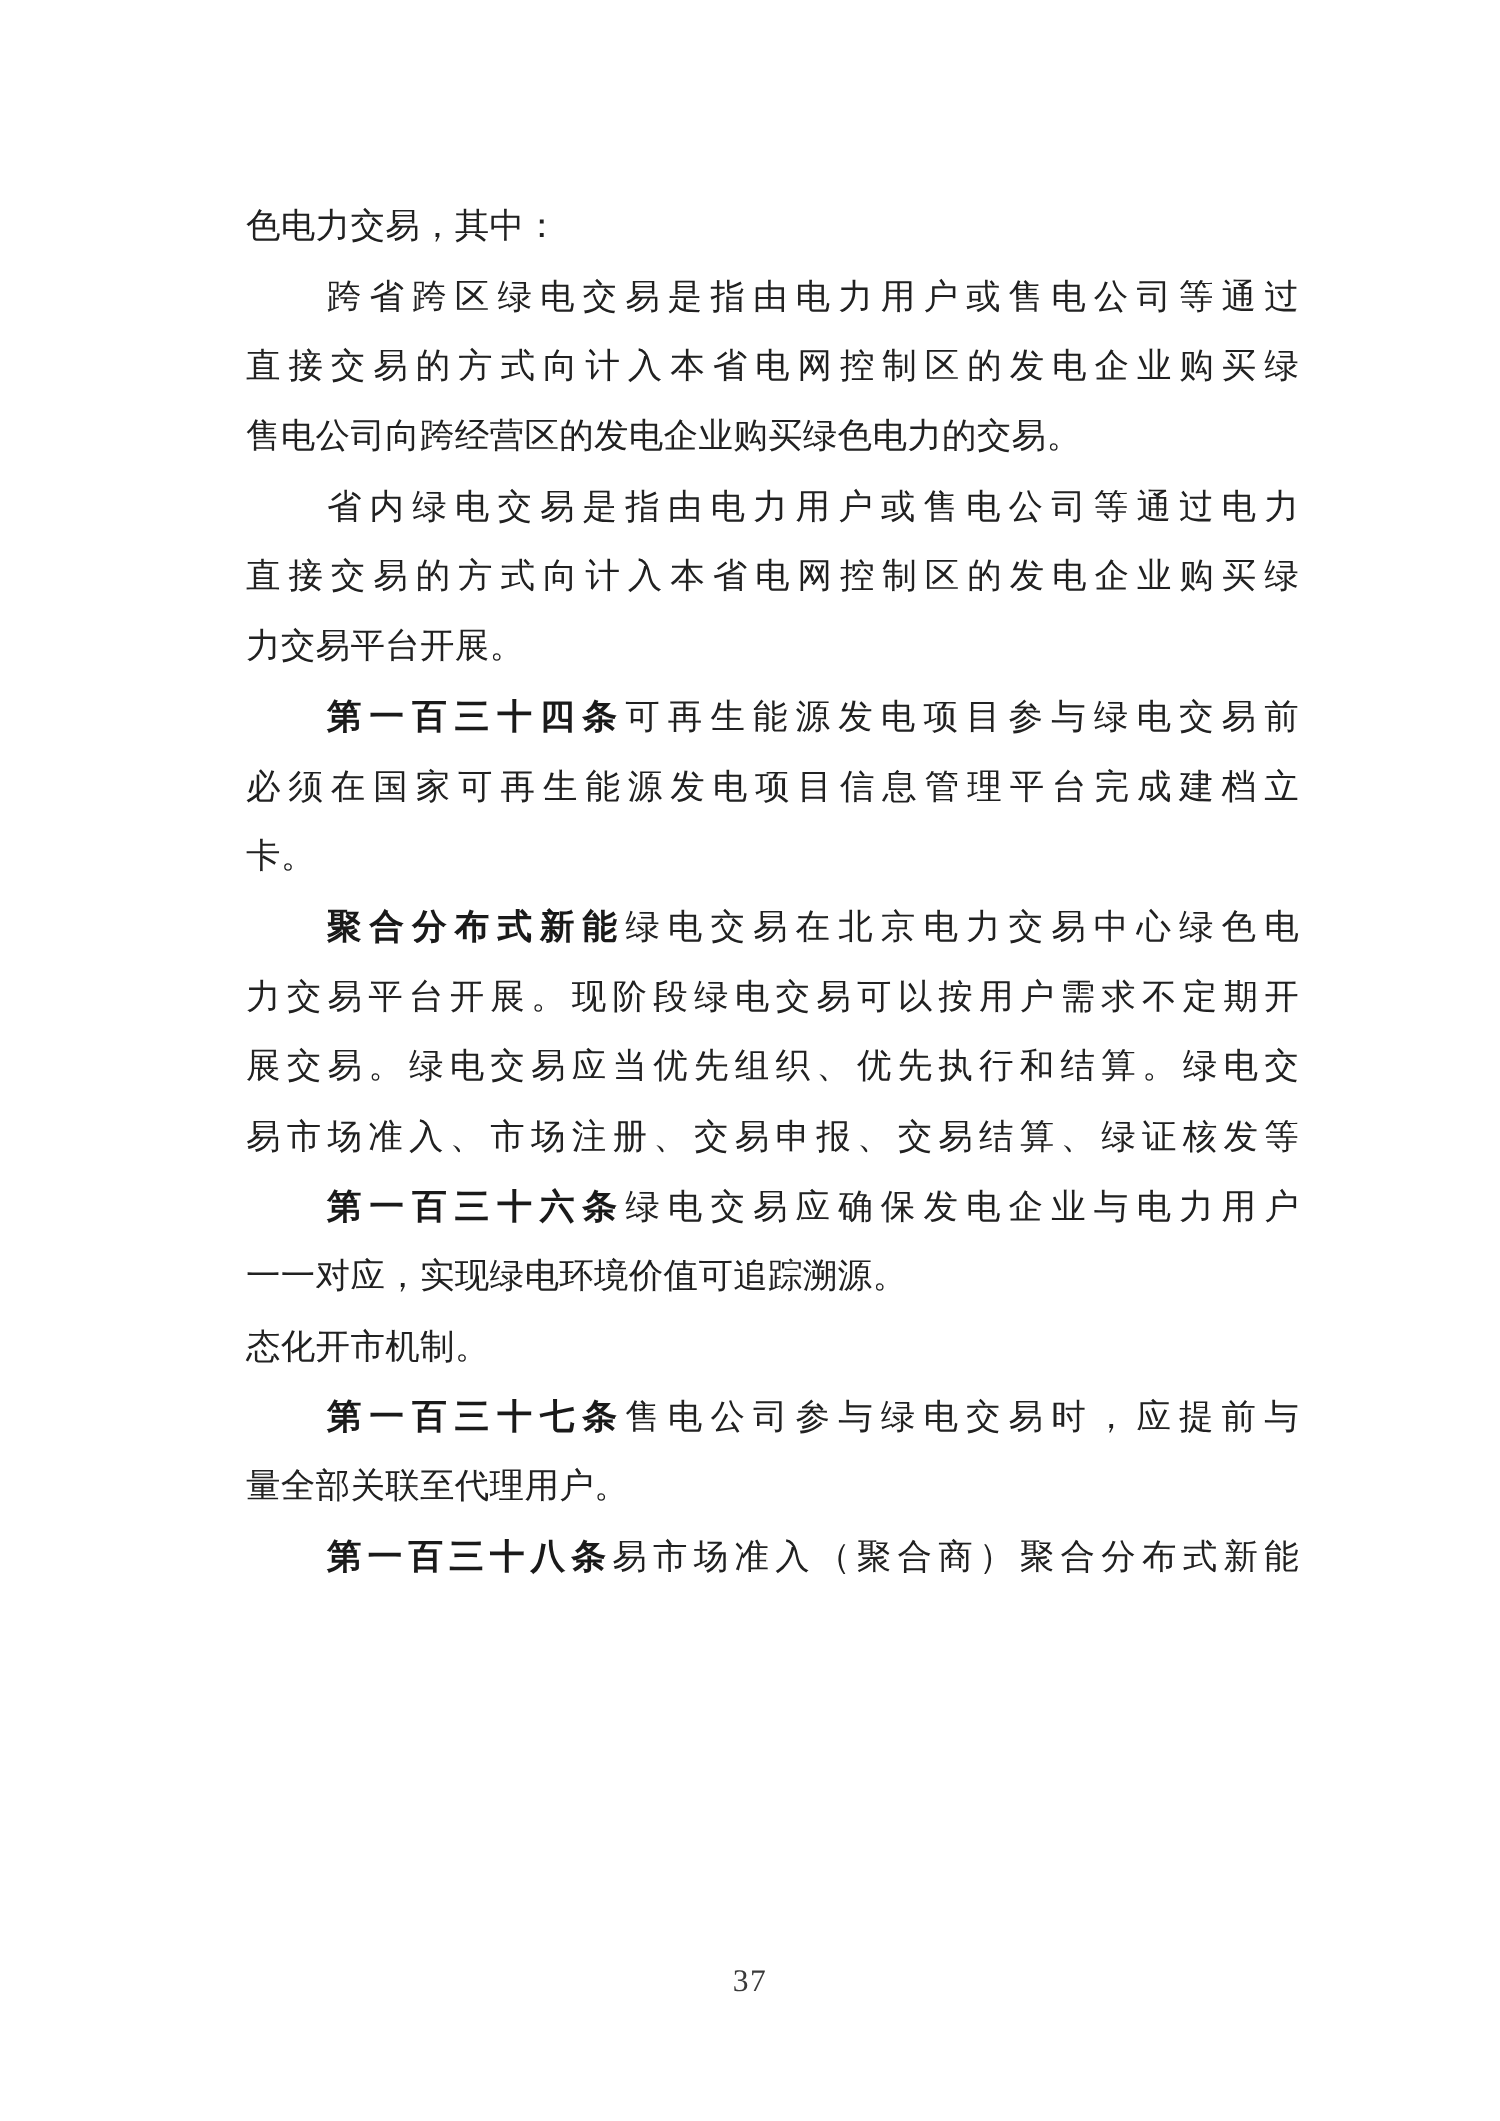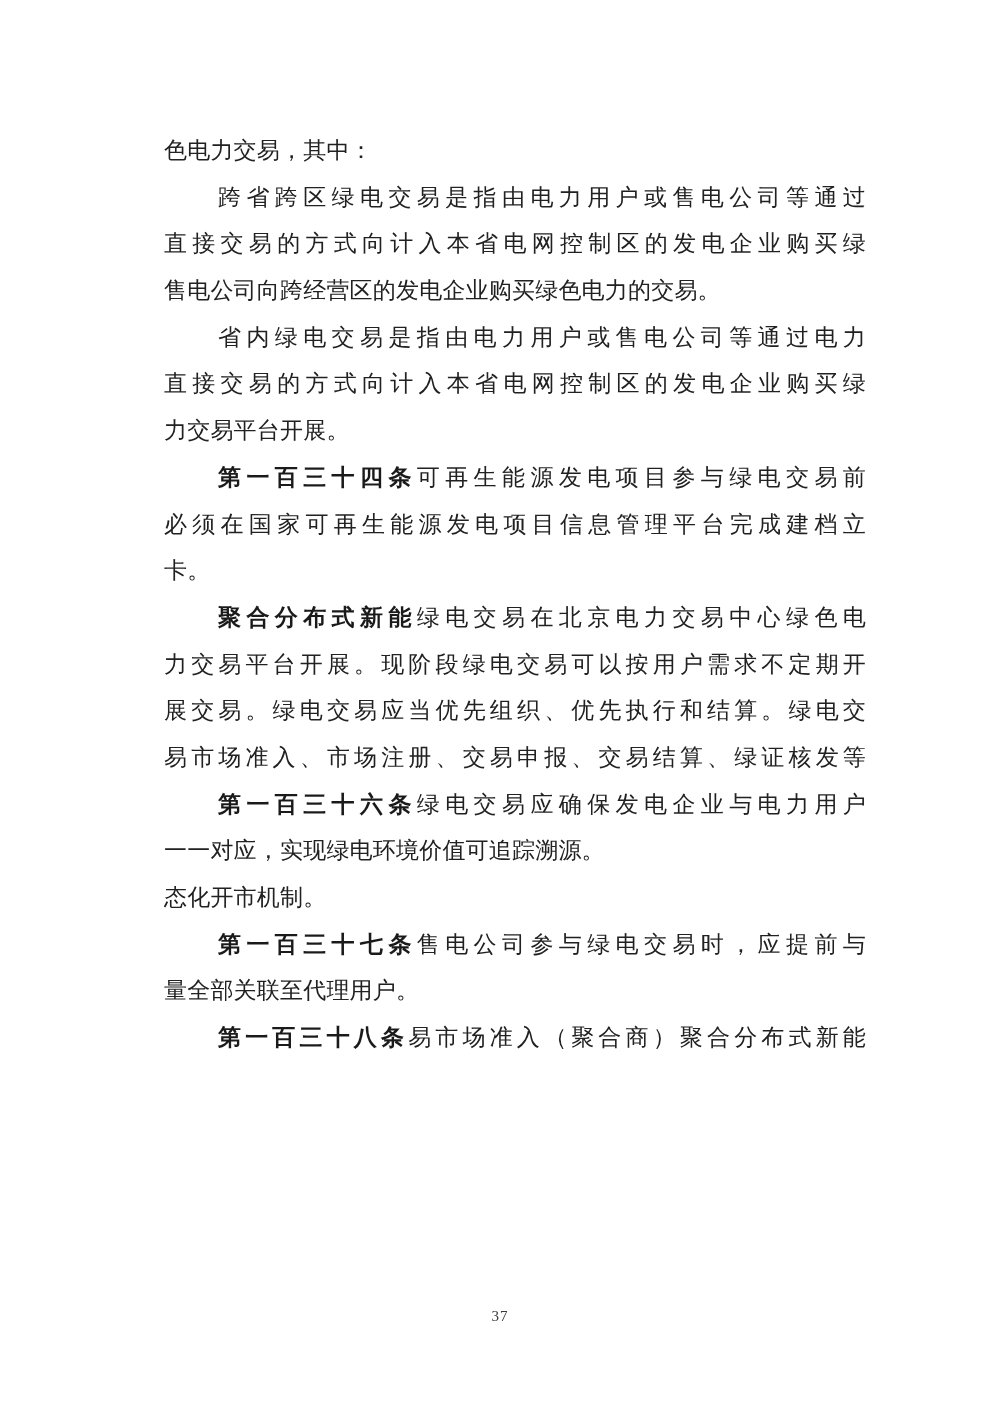--- a/index.html
+++ b/index.html
@@ -47,21 +47,21 @@
     font-weight: bold;
     color: #1a1a1a;
     margin-right: 0;
   }
   .page-number {
     position: absolute;
     left: 0;
     right: 0;
     top: 1308px;
     text-align: center;
-    font-size: 15px;
+    font-size: 21px;
     color: #3a3a3a;
     letter-spacing: 1px;
   }
 </style>
 </head>
 <body>
 
 <div class="page">
   <div class="text-block">
     <div class="l"><span>色电力交易，其中：</span></div>

